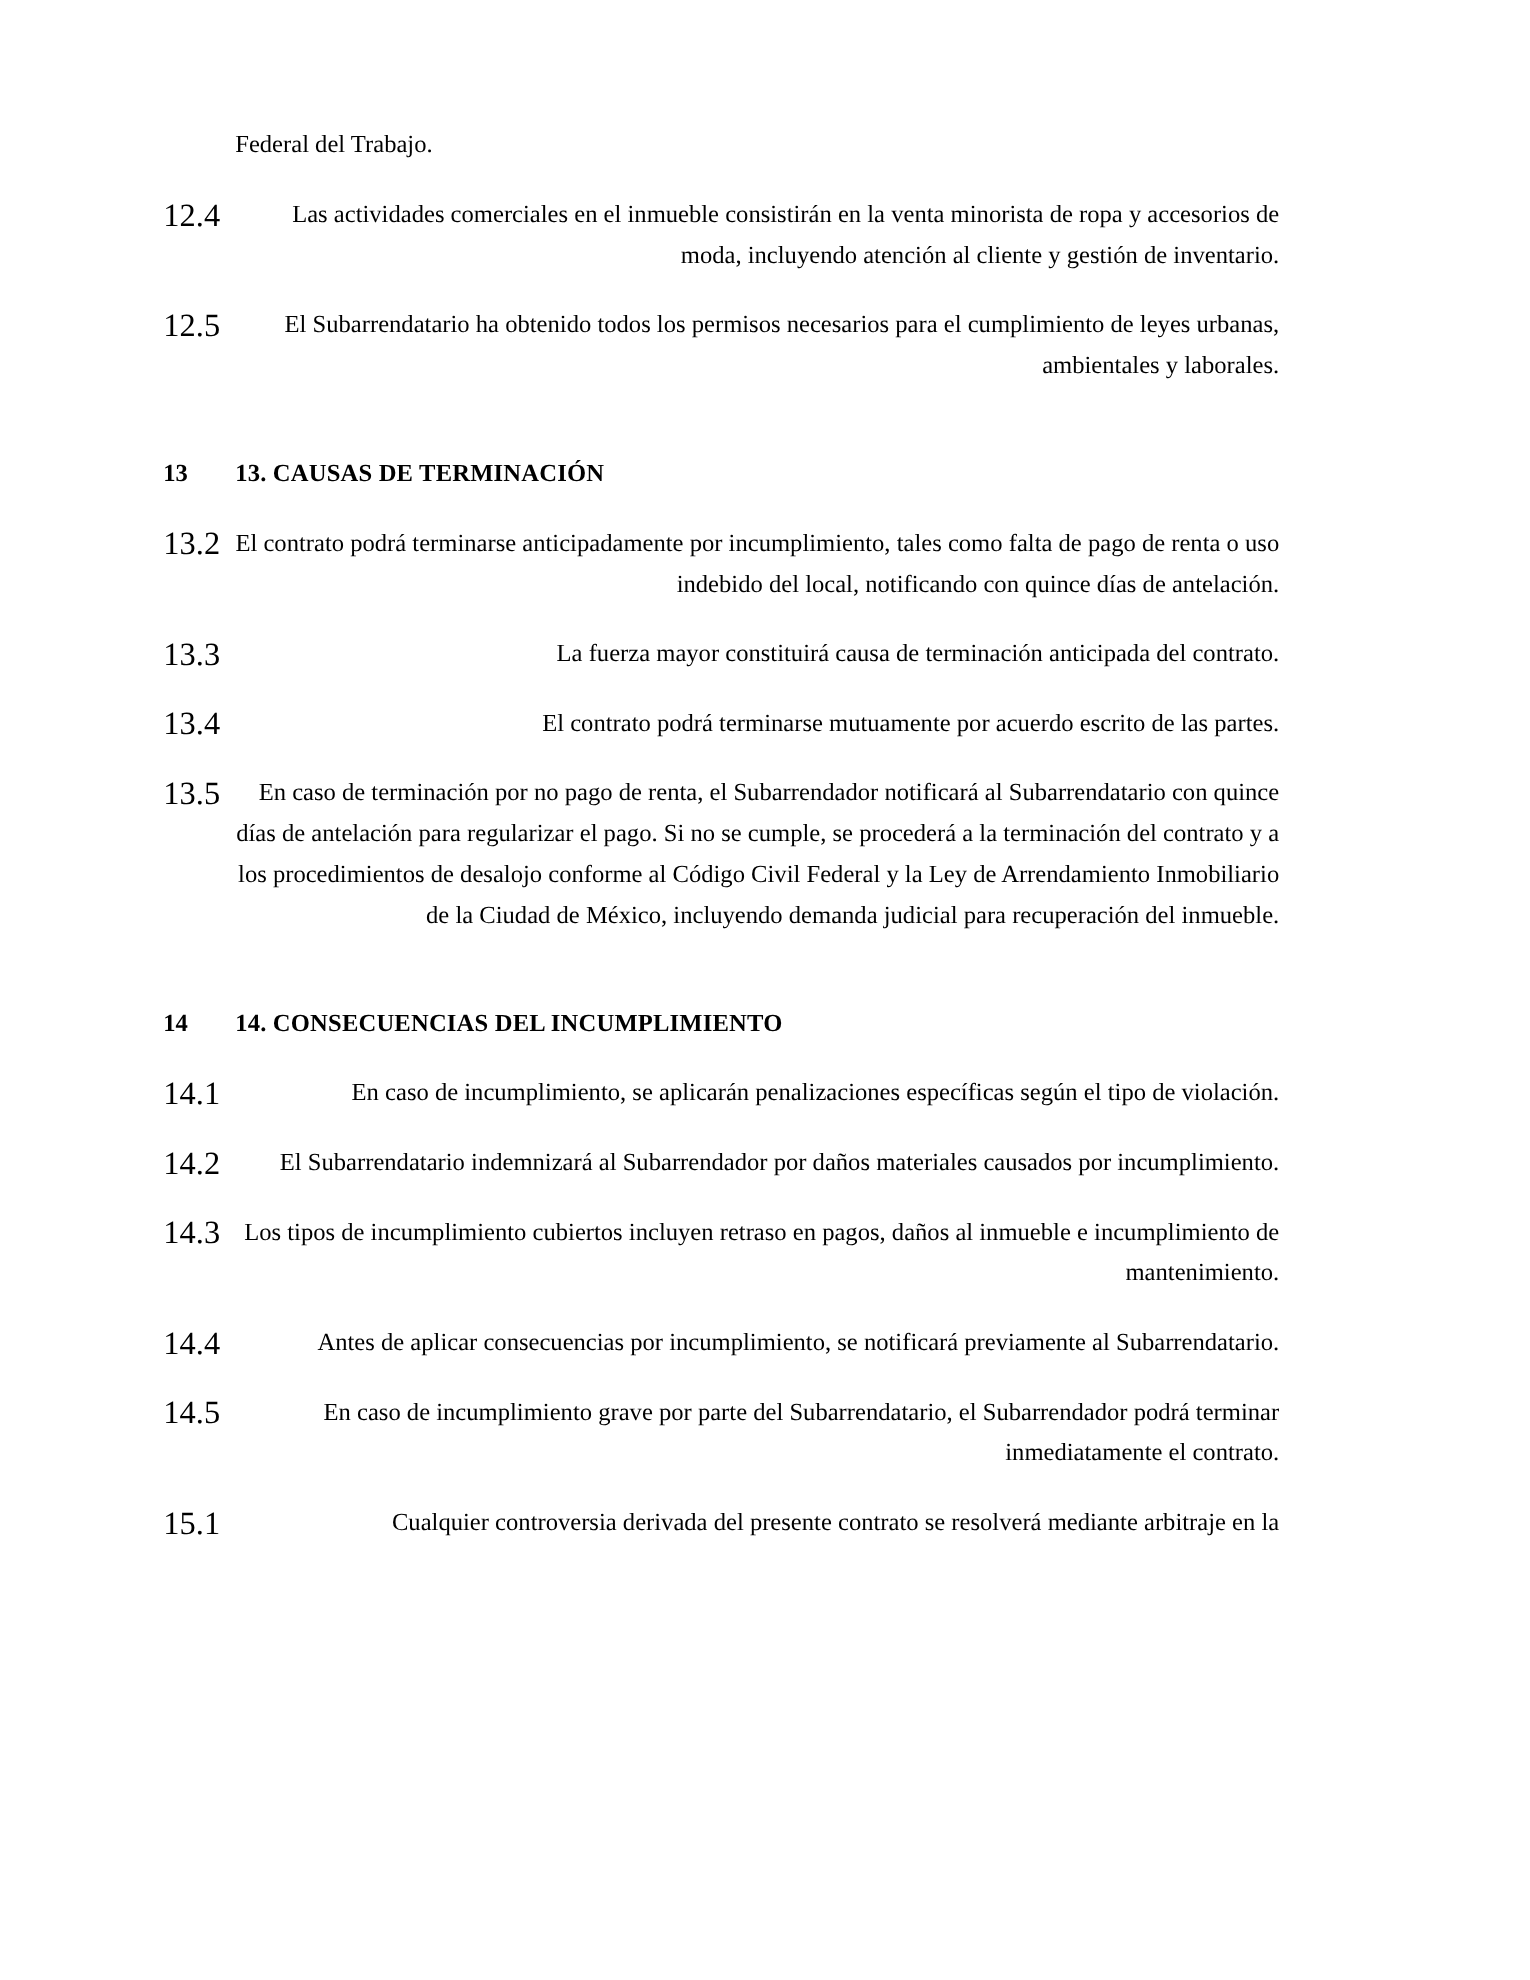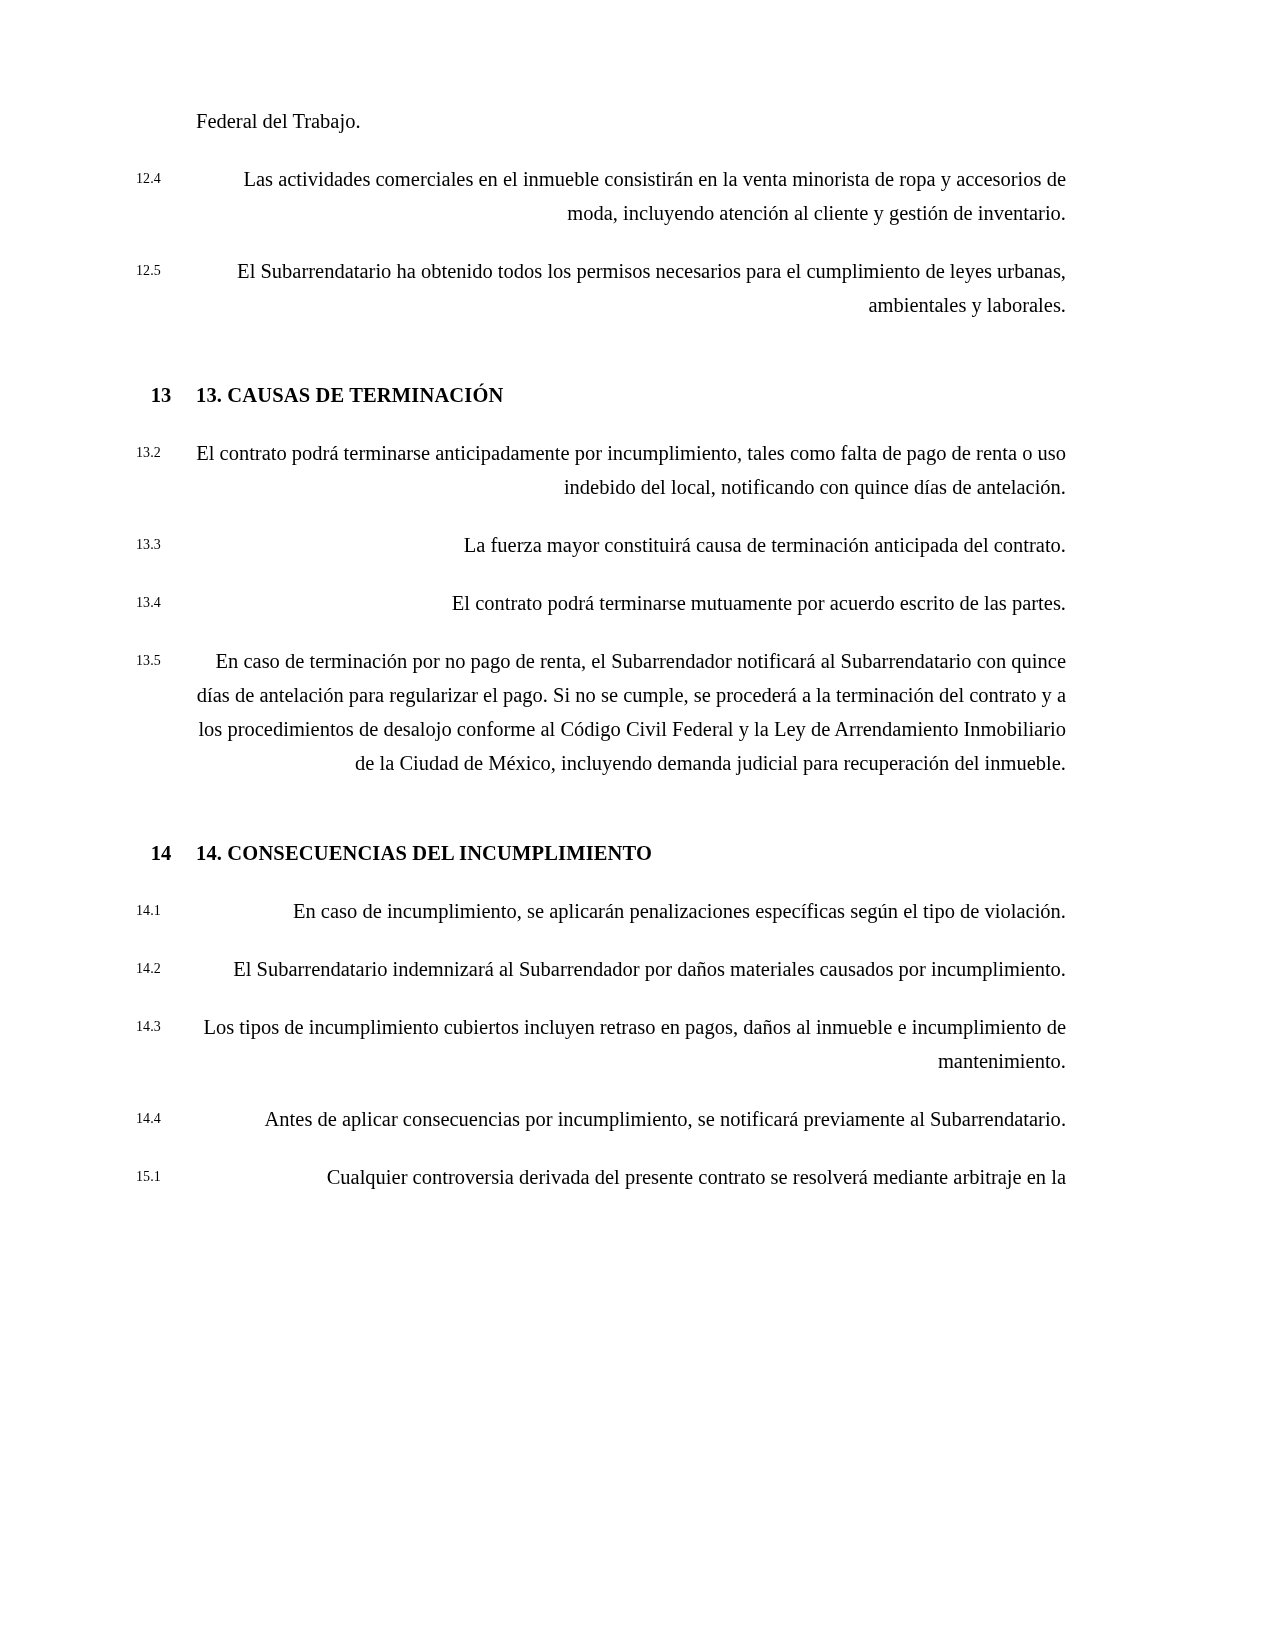--- a/index.html
+++ b/index.html
@@ -36,21 +36,21 @@
 
   
   .clause {
     display: flex;
     align-items: flex-start;
     margin-top: 24px;
   }
   .clause-num {
     flex: 0 0 60px;
     width: 60px;
-    font-size: 14px;
+    font-size: 27px;
     line-height: 34px;
     text-align: left;
     letter-spacing: 0.1px;
   }
   .clause-text {
     flex: 1 1 auto;
     font-size: 20.5px;
     line-height: 34px;
     text-align: right;
   }
@@ -65,21 +65,21 @@
     align-items: flex-start;
     margin-top: 56px;
     margin-bottom: 10px;
   }
   .section-num {
     flex: 0 0 60px;
     width: 60px;
     font-size: 20.5px;
     line-height: 34px;
     font-weight: bold;
-    text-align: center;
+    text-align: left;
     padding-right: 10px;
     box-sizing: border-box;
   }
   .section-title {
     flex: 1 1 auto;
     font-size: 20.5px;
     line-height: 34px;
     font-weight: bold;
     letter-spacing: 0.15px;
   }
@@ -132,17 +132,21 @@
       </div>
       <div class="clause">
         <div class="clause-num">14.3</div>
         <div class="clause-text"><span>Los tipos de incumplimiento cubiertos incluyen retraso en pagos, daños al inmueble e incumplimiento de mantenimiento.</span></div>
       </div>
       <div class="clause">
         <div class="clause-num">14.4</div>
         <div class="clause-text"><span>Antes de aplicar consecuencias por incumplimiento, se notificará previamente al </span><b>Subarrendatario</b><span>.</span></div>
       </div>
       <div class="clause">
+        <div class="clause-num">14.5</div>
+        <div class="clause-text"><span>En caso de incumplimiento grave por parte del </span><b>Subarrendatario</b><span>, el </span><b>Subarrendador</b><span> podrá terminar inmediatamente el contrato.</span></div>
+      </div>
+      <div class="clause">
         <div class="clause-num">15.1</div>
         <div class="clause-text"><span>Cualquier controversia derivada del presente contrato se resolverá mediante arbitraje en la</span></div>
       </div>
     </div>
 </div>
 
 </body></html>

